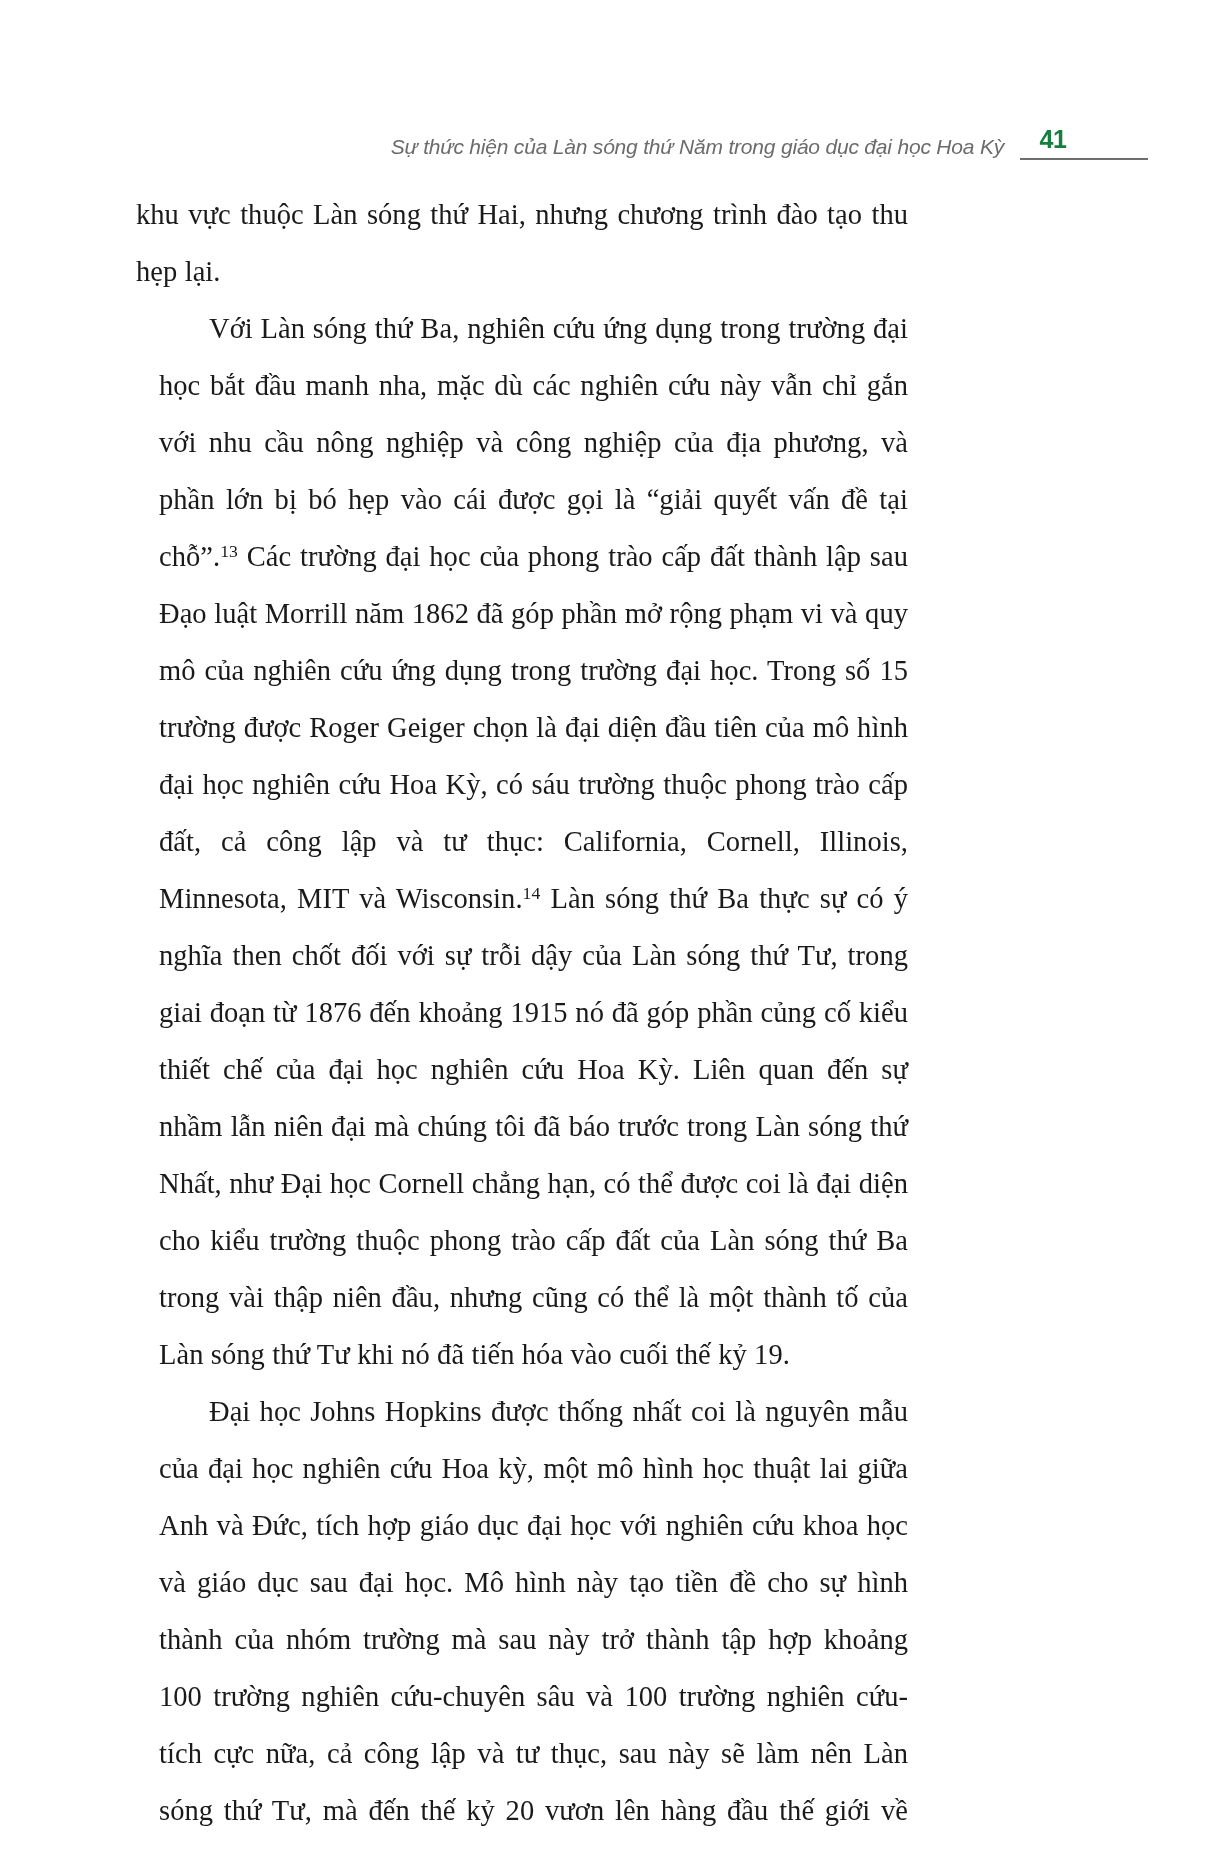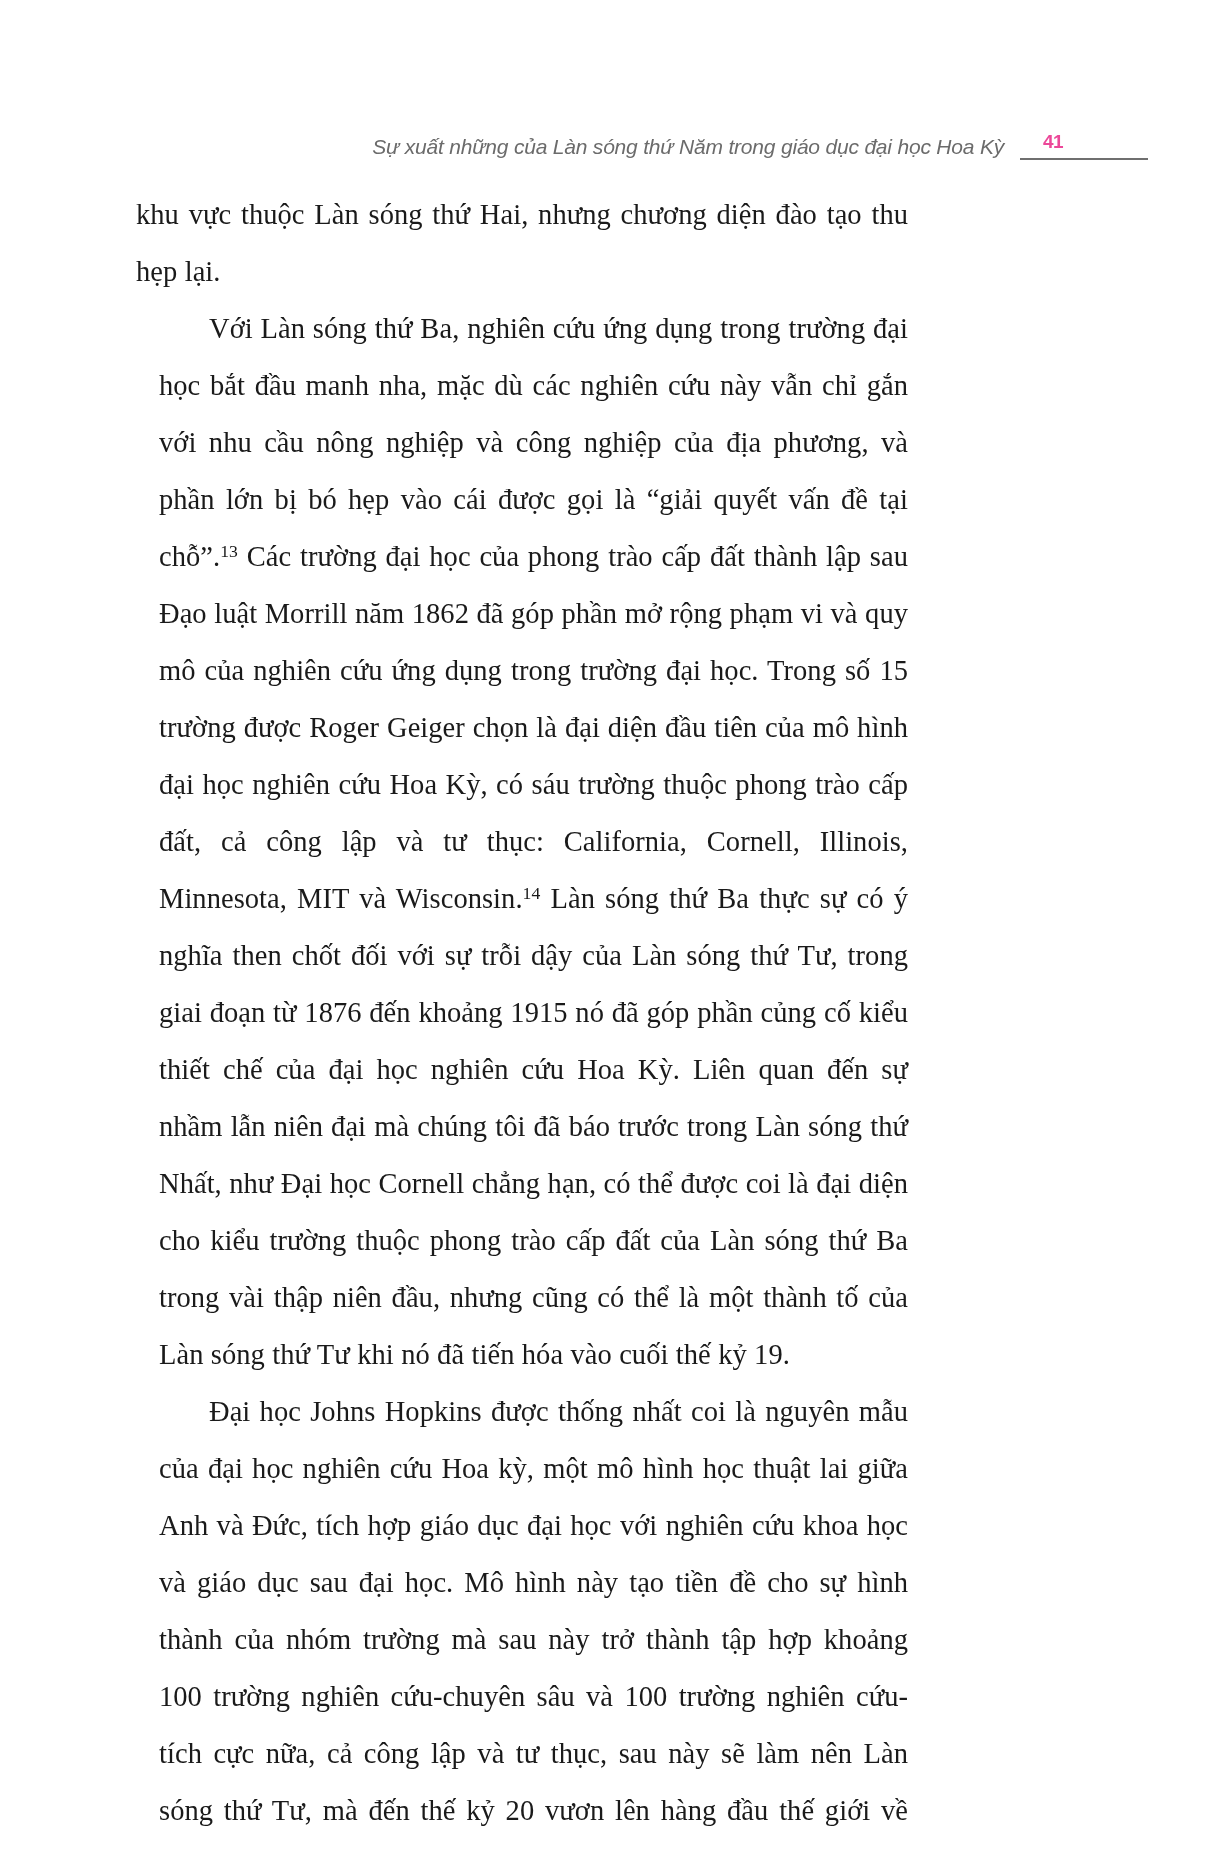--- a/index.html
+++ b/index.html
@@ -51,22 +51,22 @@
     margin-left: 16px;
     padding: 0 2px 6px 2px;
     min-width: 66px;
     text-align: center;
     border-bottom: 2px solid #6f6f6f;
     box-sizing: border-box;
   }
   .folio {
     font-family: "Liberation Sans", "DejaVu Sans", sans-serif;
     font-weight: bold;
-    font-size: 19px;
-    color: #ec4899;
+    font-size: 25px;
+    color: #15803d;
     line-height: 1;
     letter-spacing: -0.5px;
   }
   .folio-rule-extend {
     position: absolute;
     left: 100%;
     bottom: -2px;
     width: 62px;
     height: 2px;
     background: #6f6f6f;
@@ -101,30 +101,30 @@
     line-height: 0;
     vertical-align: 0.52em;
   }
 </style>
 </head>
 <body>
 
 <div class="page">
 
   <div class="running-head">
-    <span class="running-head-text">Sự xuất những của Làn sóng thứ Năm trong giáo dục đại học Hoa Kỳ</span>
+    <span class="running-head-text">Sự thức hiện của Làn sóng thứ Năm trong giáo dục đại học Hoa Kỳ</span>
     <span class="folio-wrap">
       <span class="folio">41</span>
       <span class="folio-rule-extend"></span>
     </span>
   </div>
 
   <div class="body-block">
 
-    <p class="para">khu vực thuộc Làn sóng thứ Hai, nhưng chương diện đào tạo thu hẹp lại.</p>
+    <p class="para">khu vực thuộc Làn sóng thứ Hai, nhưng chương trình đào tạo thu hẹp lại.</p>
 
     <p class="para indent"><span>Với Làn sóng thứ Ba, nghiên cứu ứng dụng trong trường đại học bắt đầu manh nha, mặc dù các nghiên cứu này vẫn chỉ gắn với nhu cầu nông nghiệp và công nghiệp của địa phương, và phần lớn bị bó hẹp vào cái được gọi là “giải quyết vấn đề tại chỗ”.</span><sup class="fn">13</sup><span> Các trường đại học của phong trào cấp đất thành lập sau Đạo luật Morrill năm 1862 đã góp phần mở rộng phạm vi và quy mô của nghiên cứu ứng dụng trong trường đại học. Trong số 15 trường được Roger Geiger chọn là đại diện đầu tiên của mô hình đại học nghiên cứu Hoa Kỳ, có sáu trường thuộc phong trào cấp đất, cả công lập và tư thục: California, Cornell, Illinois, Minnesota, MIT và Wisconsin.</span><sup class="fn">14</sup><span> Làn sóng thứ Ba thực sự có ý nghĩa then chốt đối với sự trỗi dậy của Làn sóng thứ Tư, trong giai đoạn từ 1876 đến khoảng 1915 nó đã góp phần củng cố kiểu thiết chế của đại học nghiên cứu Hoa Kỳ. Liên quan đến sự nhầm lẫn niên đại mà chúng tôi đã báo trước trong Làn sóng thứ Nhất, như Đại học Cornell chẳng hạn, có thể được coi là đại diện cho kiểu trường thuộc phong trào cấp đất của Làn sóng thứ Ba trong vài thập niên đầu, nhưng cũng có thể là một thành tố của Làn sóng thứ Tư khi nó đã tiến hóa vào cuối thế kỷ 19.</span></p>
 
     <p class="para indent">Đại học Johns Hopkins được thống nhất coi là nguyên mẫu của đại học nghiên cứu Hoa kỳ, một mô hình học thuật lai giữa Anh và Đức, tích hợp giáo dục đại học với nghiên cứu khoa học và giáo dục sau đại học. Mô hình này tạo tiền đề cho sự hình thành của nhóm trường mà sau này trở thành tập hợp khoảng 100 trường nghiên cứu-chuyên sâu và 100 trường nghiên cứu-tích cực nữa, cả công lập và tư thục, sau này sẽ làm nên Làn sóng thứ Tư, mà đến thế kỷ 20 vươn lên hàng đầu thế giới về sáng tạo và đổi mới tri thức. Không hề cường điệu nếu gọi đó là những doanh nghiệp tri</p>
 
   </div>
 
 </div>
 
 </body></html>

